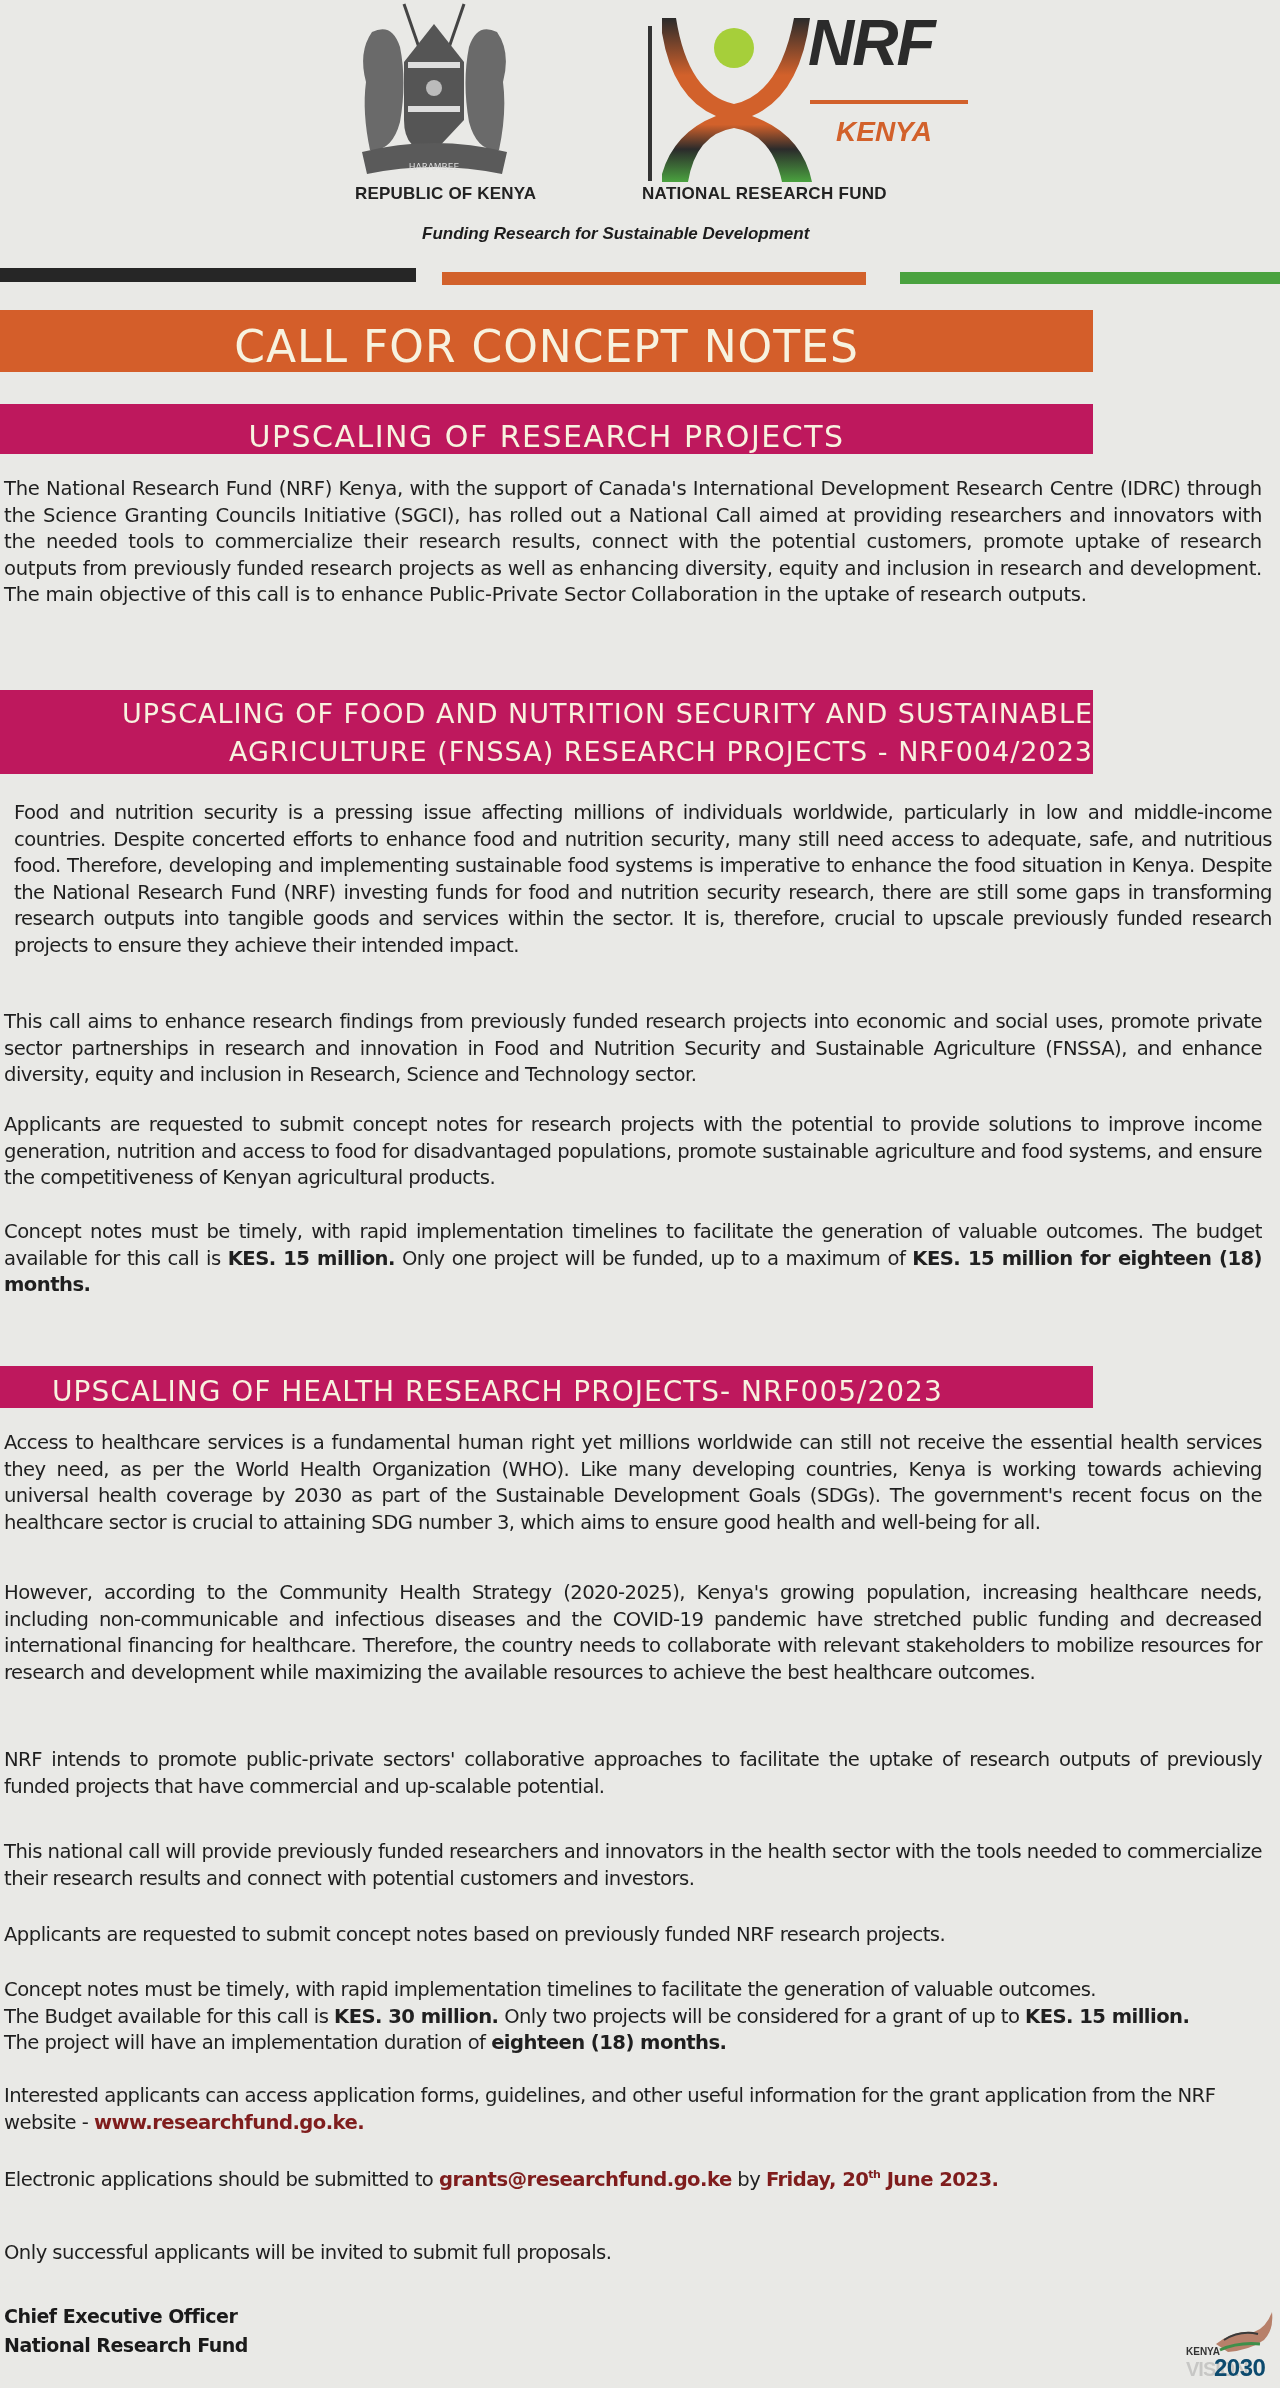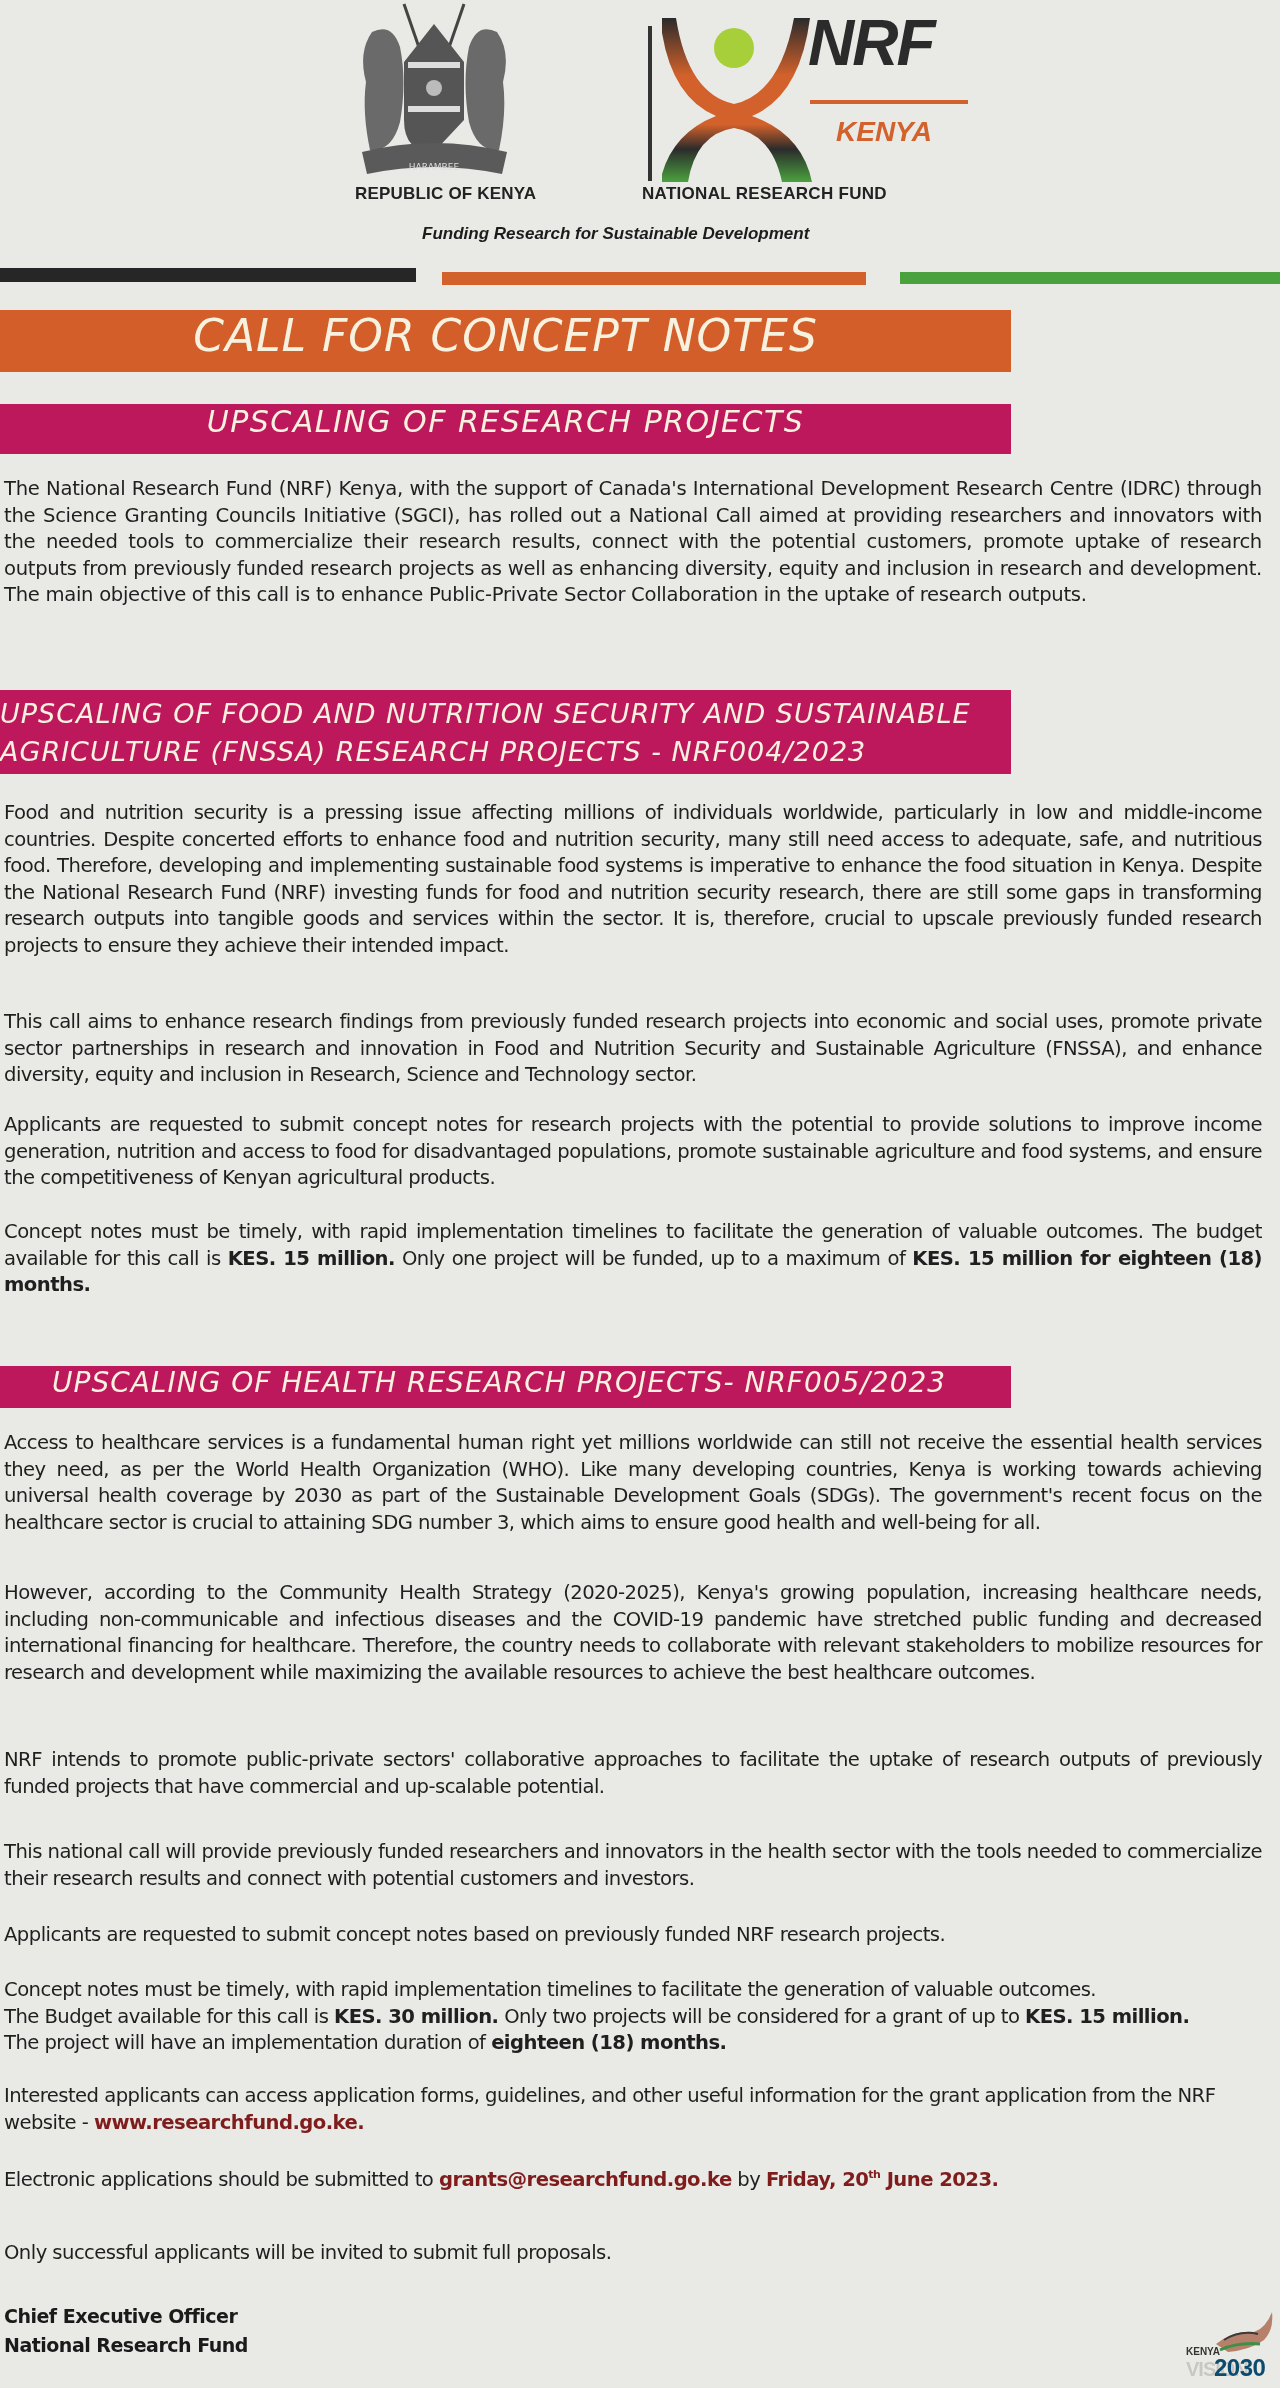--- a/index.html
+++ b/index.html
@@ -26,33 +26,33 @@
   .nrf-caption { position: absolute; left: 302px; top: 184px; font-weight: 700; font-size: 17px; color: #222; letter-spacing: 0.3px; }
   .tagline { position: absolute; left: 82px; top: 224px; font-weight: 700; font-style: italic; font-size: 17px; color: #1c1c1c; }
 
   
   .bar { position: absolute; height: 12px; }
   .bar-black { left: 0; top: 268px; width: 416px; height: 14px; background: #262626; }
   .bar-orange { left: 442px; top: 272px; width: 424px; height: 13px; background: #d2612b; }
   .bar-green { left: 900px; top: 272px; width: 380px; height: 12px; background: #4aa23f; }
 
   
-  .banner { position: absolute; left: 0; width: 1011px; display: flex; align-items: flex-start; justify-content: center; text-align: center; color: #f7f2df; font-family: "DejaVu Sans", sans-serif; font-style: italic; }
+  .banner { position: absolute; left: 0; width: 1093px; display: flex; align-items: flex-end; justify-content: center; text-align: center; color: #f7f2df; font-family: "DejaVu Sans", sans-serif; }
   .banner-main { top: 310px; height: 62px; background: #d45e2a; font-size: 44px; letter-spacing: 1px; }
   .banner-green { background: #be185d; }
   .banner-sub { top: 404px; height: 50px; font-size: 30px; letter-spacing: 1.5px; }
   .banner-fnssa { top: 690px; height: 84px; font-size: 27px; line-height: 38px; letter-spacing: 1px; flex-direction: column; padding-top: 2px; }
   .banner-health { top: 1366px; height: 42px; font-size: 28px; letter-spacing: 1px; justify-content: flex-start; padding-left: 52px; }
 
   
   .para { position: absolute; left: 4px; width: 1258px; font-size: 19.6px; line-height: 26.5px; color: #1f1f1f; text-align: justify; font-family: "DejaVu Sans", sans-serif; letter-spacing: -0.55px; }
   .para b { font-weight: 700; }
   .link { color: #7f1d1d; font-weight: 700; }
   .p-intro { top: 476px; letter-spacing: -0.3px; }
-  .p-fn1 { top: 800px; }
+  .p-fn1 { top: 800px; margin-left: 10px; }
   .p-fn2 { top: 1009px; }
   .p-fn3 { top: 1112px; }
   .p-fn4 { top: 1219px; }
   .p-h1 { top: 1430px; }
   .p-h2 { top: 1580px; }
   .p-h3 { top: 1747px; }
   .p-h4 { top: 1822px; margin-top: 17px; }
   .p-h5 { top: 1922px; }
   .p-h6 { top: 1977px; }
   .p-h7 { top: 2083px; }

